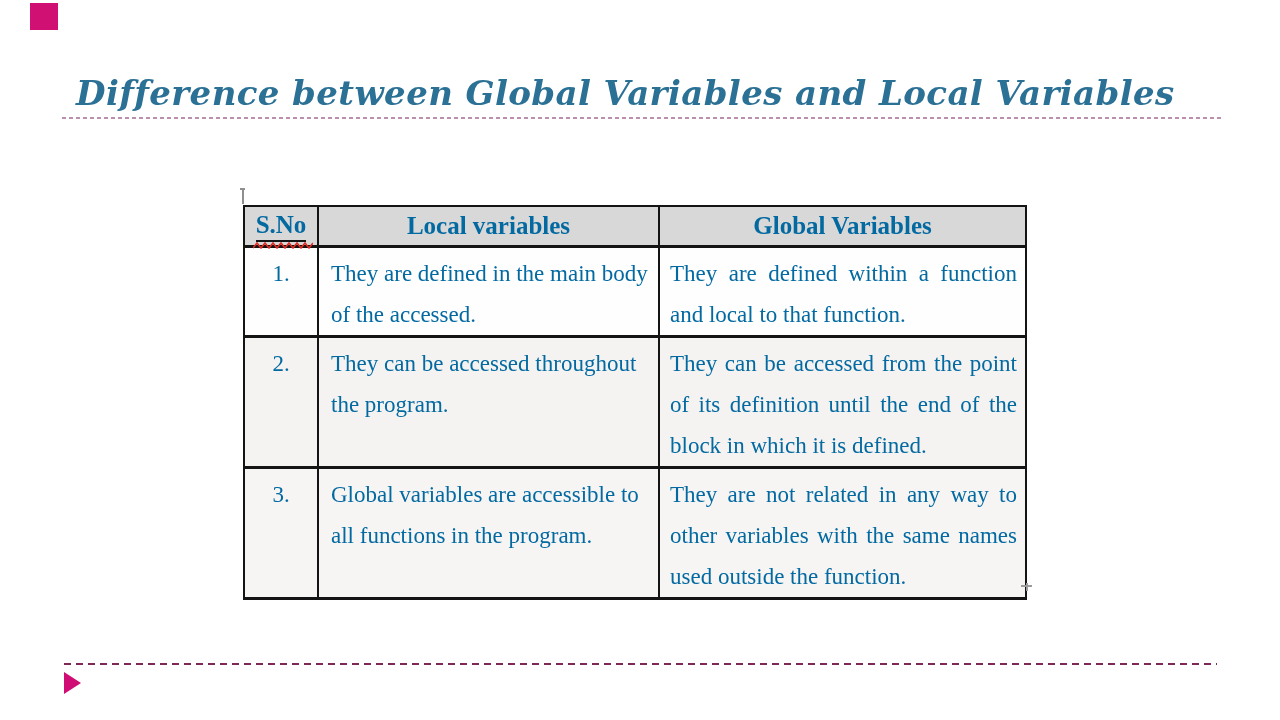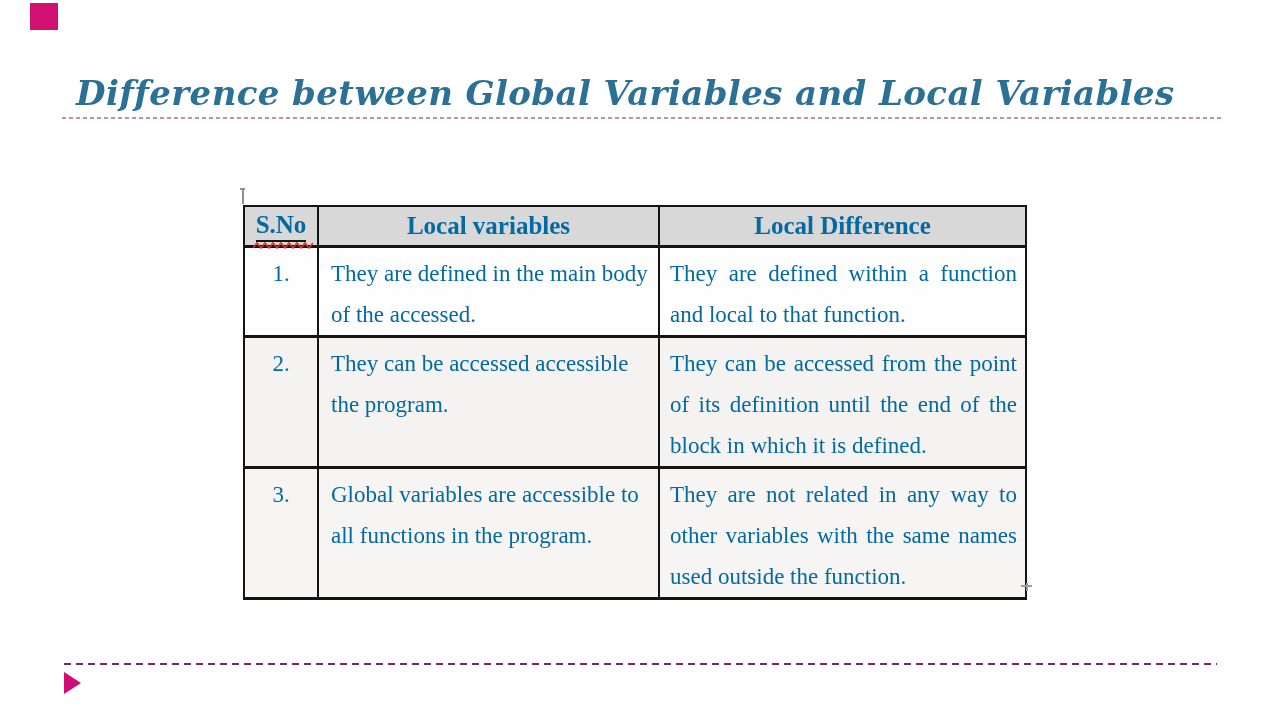--- a/index.html
+++ b/index.html
@@ -104,32 +104,32 @@
       <tr>
         <th>
           <span class="sno-wrap">
             <span class="sno-text">S.No</span>
             <svg class="squiggle" width="60" height="8" viewBox="0 0 60 8">
               <polyline points="0,6 4,1 8,6 12,1 16,6 20,1 24,6 28,1 32,6 36,1 40,6 44,1 48,6 52,1 56,6 60,1" fill="none" stroke="#e02b20" stroke-width="1.6"></polyline>
             </svg>
           </span>
         </th>
         <th>Local variables</th>
-        <th>Local Difference</th>
+        <th>Global Variables</th>
       </tr>
     </thead>
     <tbody>
       <tr class="r1">
         <td class="no-cell">1.</td>
         <td class="global-cell">They are defined in the main body of the accessed.</td>
         <td class="local-cell">They are defined within a function and local to that function.</td>
       </tr>
       <tr class="r2">
         <td class="no-cell">2.</td>
-        <td class="global-cell">They can be accessed accessible the program.</td>
+        <td class="global-cell">They can be accessed throughout the program.</td>
         <td class="local-cell">They can be accessed from the point of its definition until the end of the block in which it is defined.</td>
       </tr>
       <tr class="r3">
         <td class="no-cell">3.</td>
         <td class="global-cell">Global variables are accessible to all functions in the program.</td>
         <td class="local-cell">They are not related in any way to other variables with the same names used outside the function.</td>
       </tr>
     </tbody>
   </table>
 

